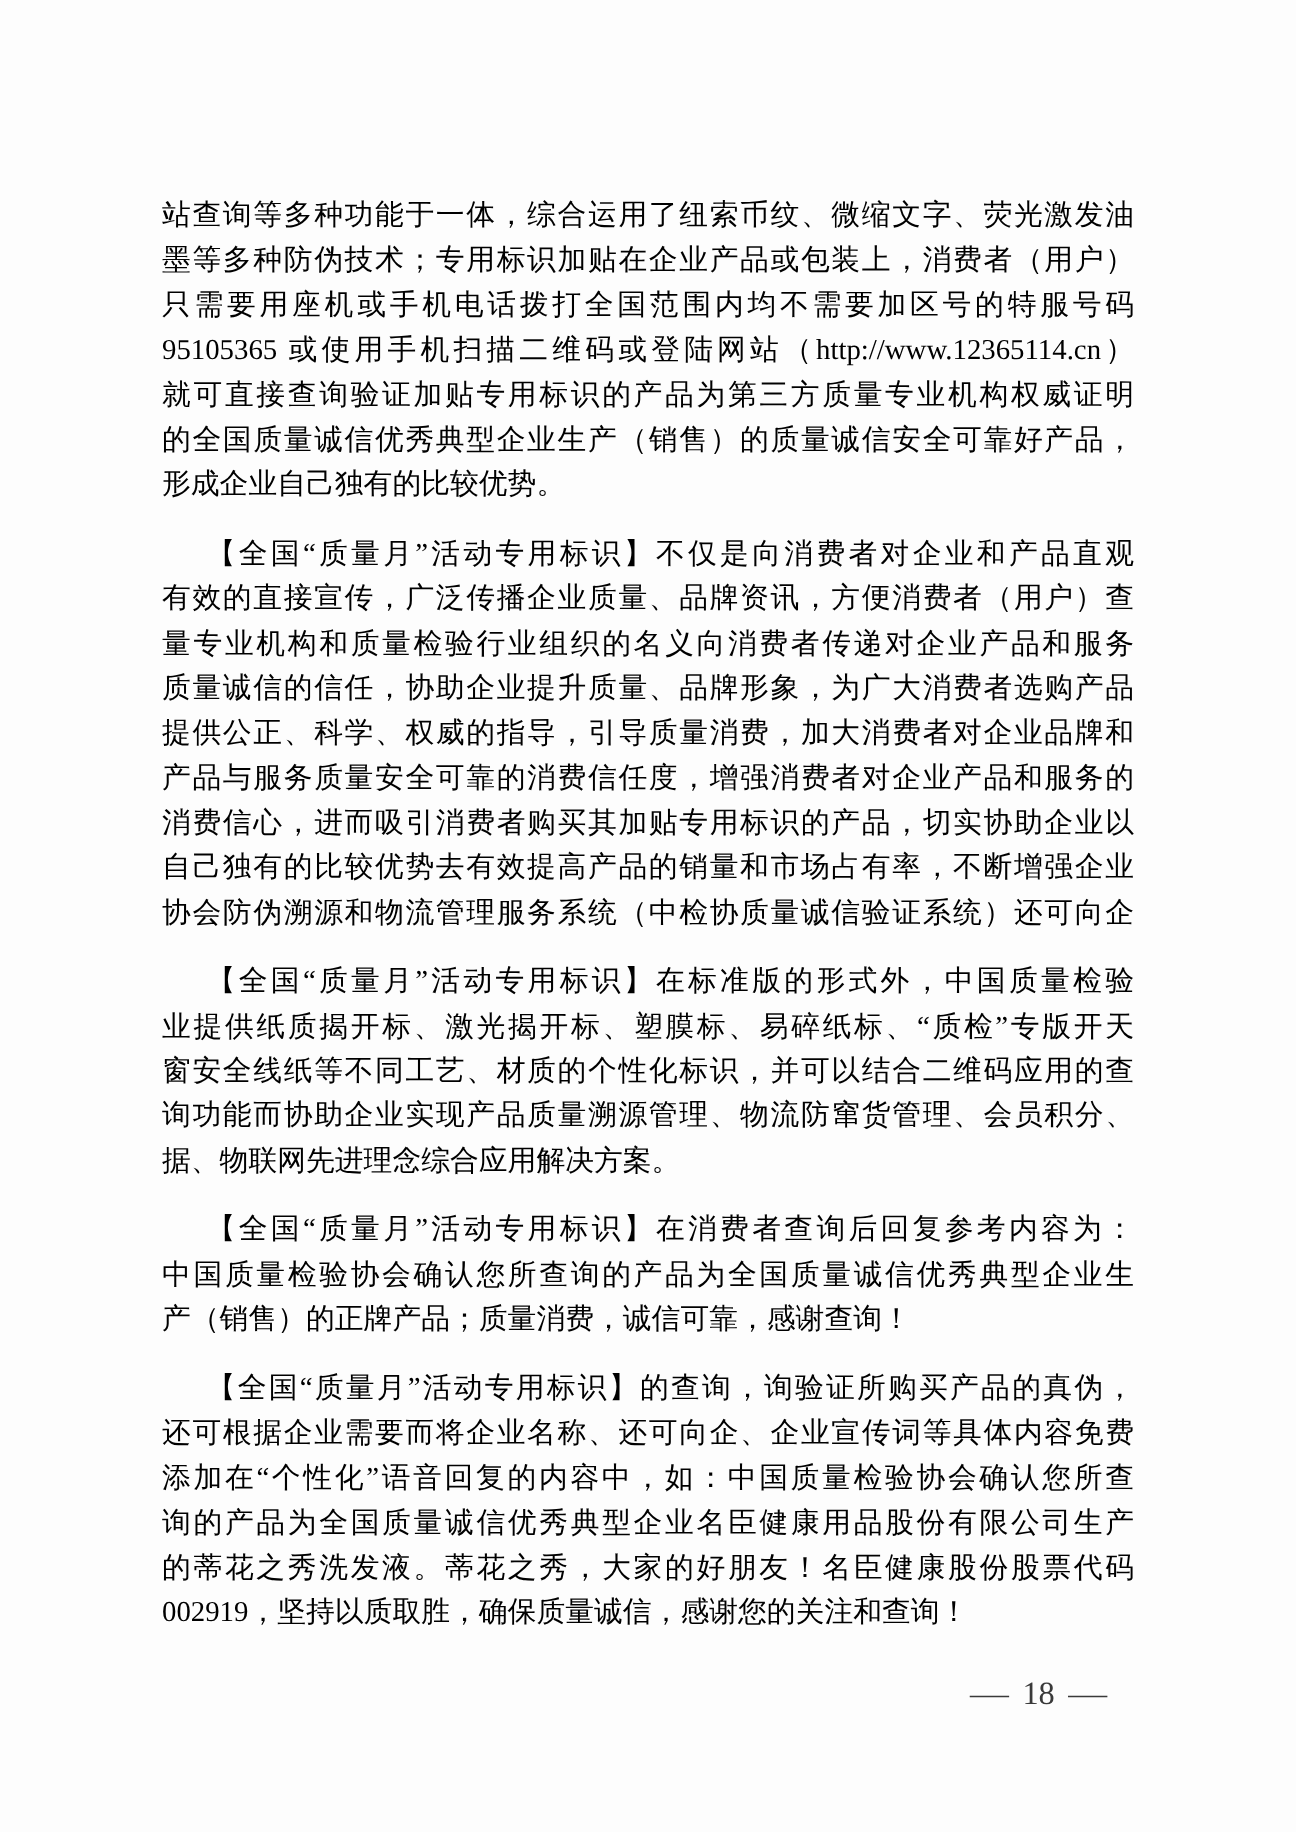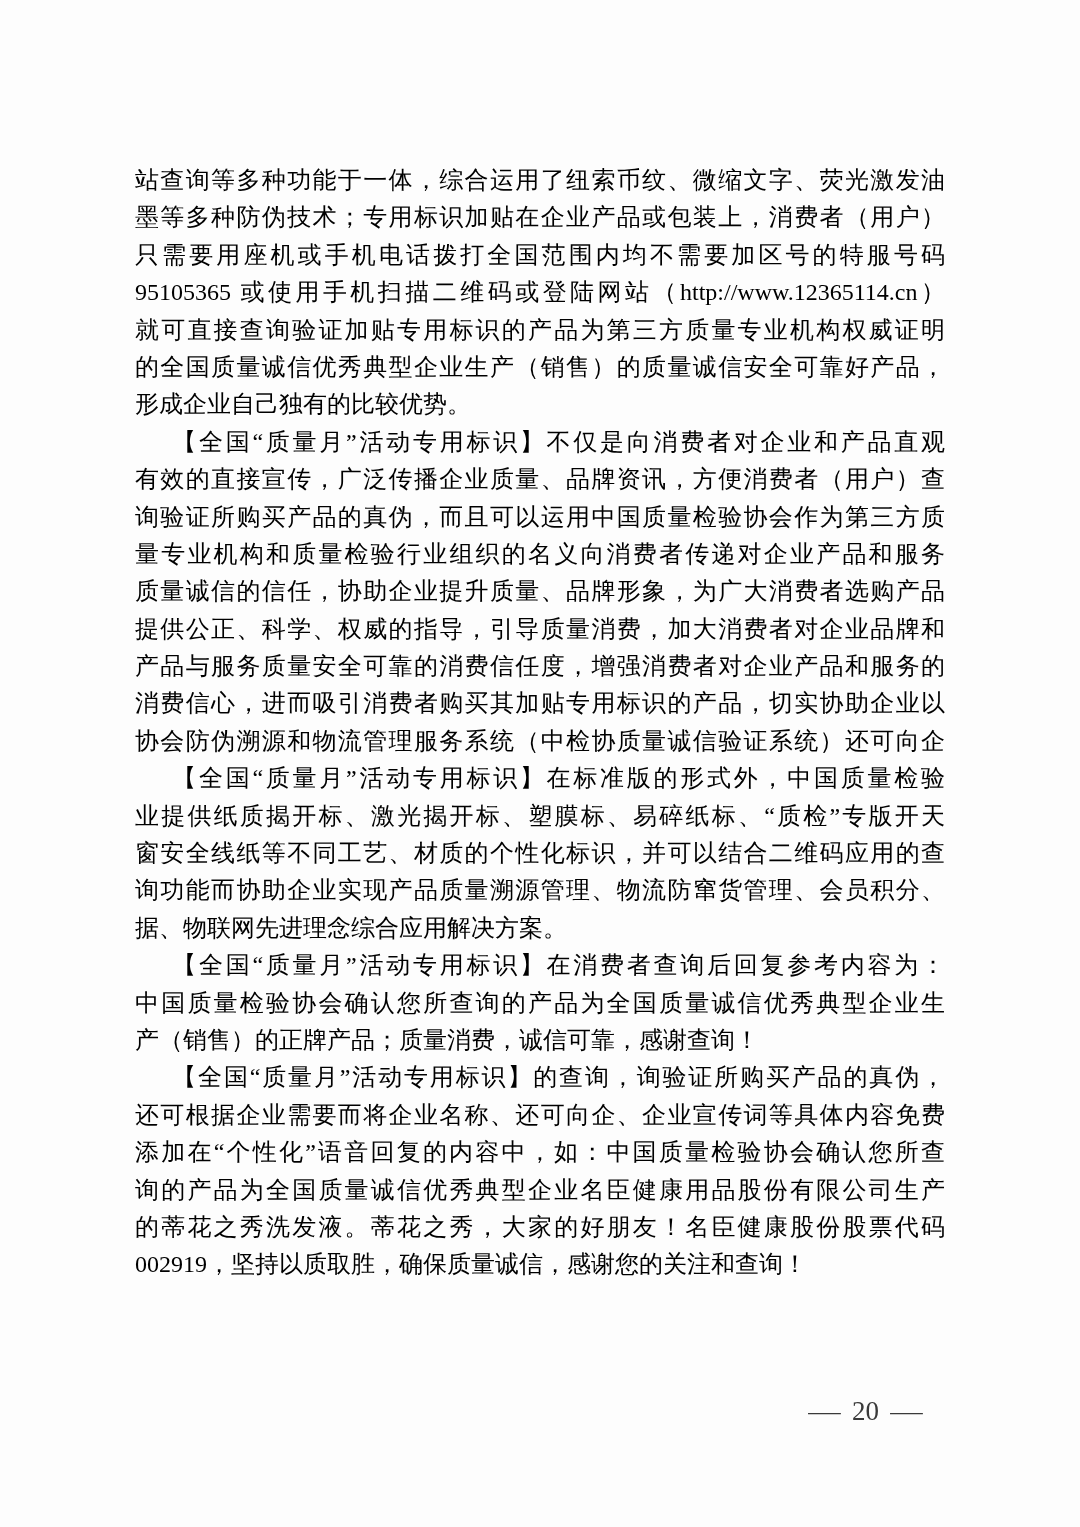--- a/index.html
+++ b/index.html
@@ -34,20 +34,21 @@
     text-align: justify;
     text-align-last: justify;
     white-space: nowrap;
     overflow: visible;
   }
   .line.last {
     text-align-last: left;
   }
   .line.indent {
     text-indent: 1.55em;
+    margin-top: 20px;
   }
   .footer {
     position: absolute;
     top: 1396px;
     right: 160px;
     color: #3a3a3a;
     font-size: 27px;
     filter: blur(0.2px);
     display: flex;
     align-items: center;
@@ -70,26 +71,26 @@
       <div class="line">只需要用座机或手机电话拨打全国范围内均不需要加区号的特服号码</div>
       <div class="line">95105365 或使用手机扫描二维码或登陆网站（http://www.12365114.cn）</div>
       <div class="line">就可直接查询验证加贴专用标识的产品为第三方质量专业机构权威证明</div>
       <div class="line">的全国质量诚信优秀典型企业生产（销售）的质量诚信安全可靠好产品，</div>
       <div class="line last">形成企业自己独有的比较优势。</div>
     </div>
 
     <div class="paragraph">
       <div class="line indent">【全国“质量月”活动专用标识】不仅是向消费者对企业和产品直观</div>
       <div class="line">有效的直接宣传，广泛传播企业质量、品牌资讯，方便消费者（用户）查</div>
-      <div class="line">询验证所购买产品的真伪，而且可以运用中国质量检验协会作为第三方质</div>
       <div class="line">量专业机构和质量检验行业组织的名义向消费者传递对企业产品和服务</div>
       <div class="line">质量诚信的信任，协助企业提升质量、品牌形象，为广大消费者选购产品</div>
       <div class="line">提供公正、科学、权威的指导，引导质量消费，加大消费者对企业品牌和</div>
       <div class="line">产品与服务质量安全可靠的消费信任度，增强消费者对企业产品和服务的</div>
       <div class="line">消费信心，进而吸引消费者购买其加贴专用标识的产品，切实协助企业以</div>
+      <div class="line">自己独有的比较优势去有效提高产品的销量和市场占有率，不断增强企业</div>
     </div>
 
     <div class="paragraph">
       <div class="line">协会防伪溯源和物流管理服务系统（中检协质量诚信验证系统）还可向企</div>
       <div class="line indent">【全国“质量月”活动专用标识】在标准版的形式外，中国质量检验</div>
       <div class="line">业提供纸质揭开标、激光揭开标、塑膜标、易碎纸标、“质检”专版开天</div>
       <div class="line">窗安全线纸等不同工艺、材质的个性化标识，并可以结合二维码应用的查</div>
       <div class="line">询功能而协助企业实现产品质量溯源管理、物流防窜货管理、会员积分、</div>
       <div class="line last">据、物联网先进理念综合应用解决方案。</div>
     </div>
@@ -106,16 +107,16 @@
       <div class="line">添加在“个性化”语音回复的内容中，如：中国质量检验协会确认您所查</div>
       <div class="line">询的产品为全国质量诚信优秀典型企业名臣健康用品股份有限公司生产</div>
       <div class="line">的蒂花之秀洗发液。蒂花之秀，大家的好朋友！名臣健康股份股票代码</div>
       <div class="line last">002919，坚持以质取胜，确保质量诚信，感谢您的关注和查询！</div>
     </div>
 
   </div>
 
   <div class="footer">
     <span class="dash">—</span>
-    <span class="num">20</span>
+    <span class="num">18</span>
     <span class="dash">—</span>
   </div>
 </div>
 
 </body></html>

